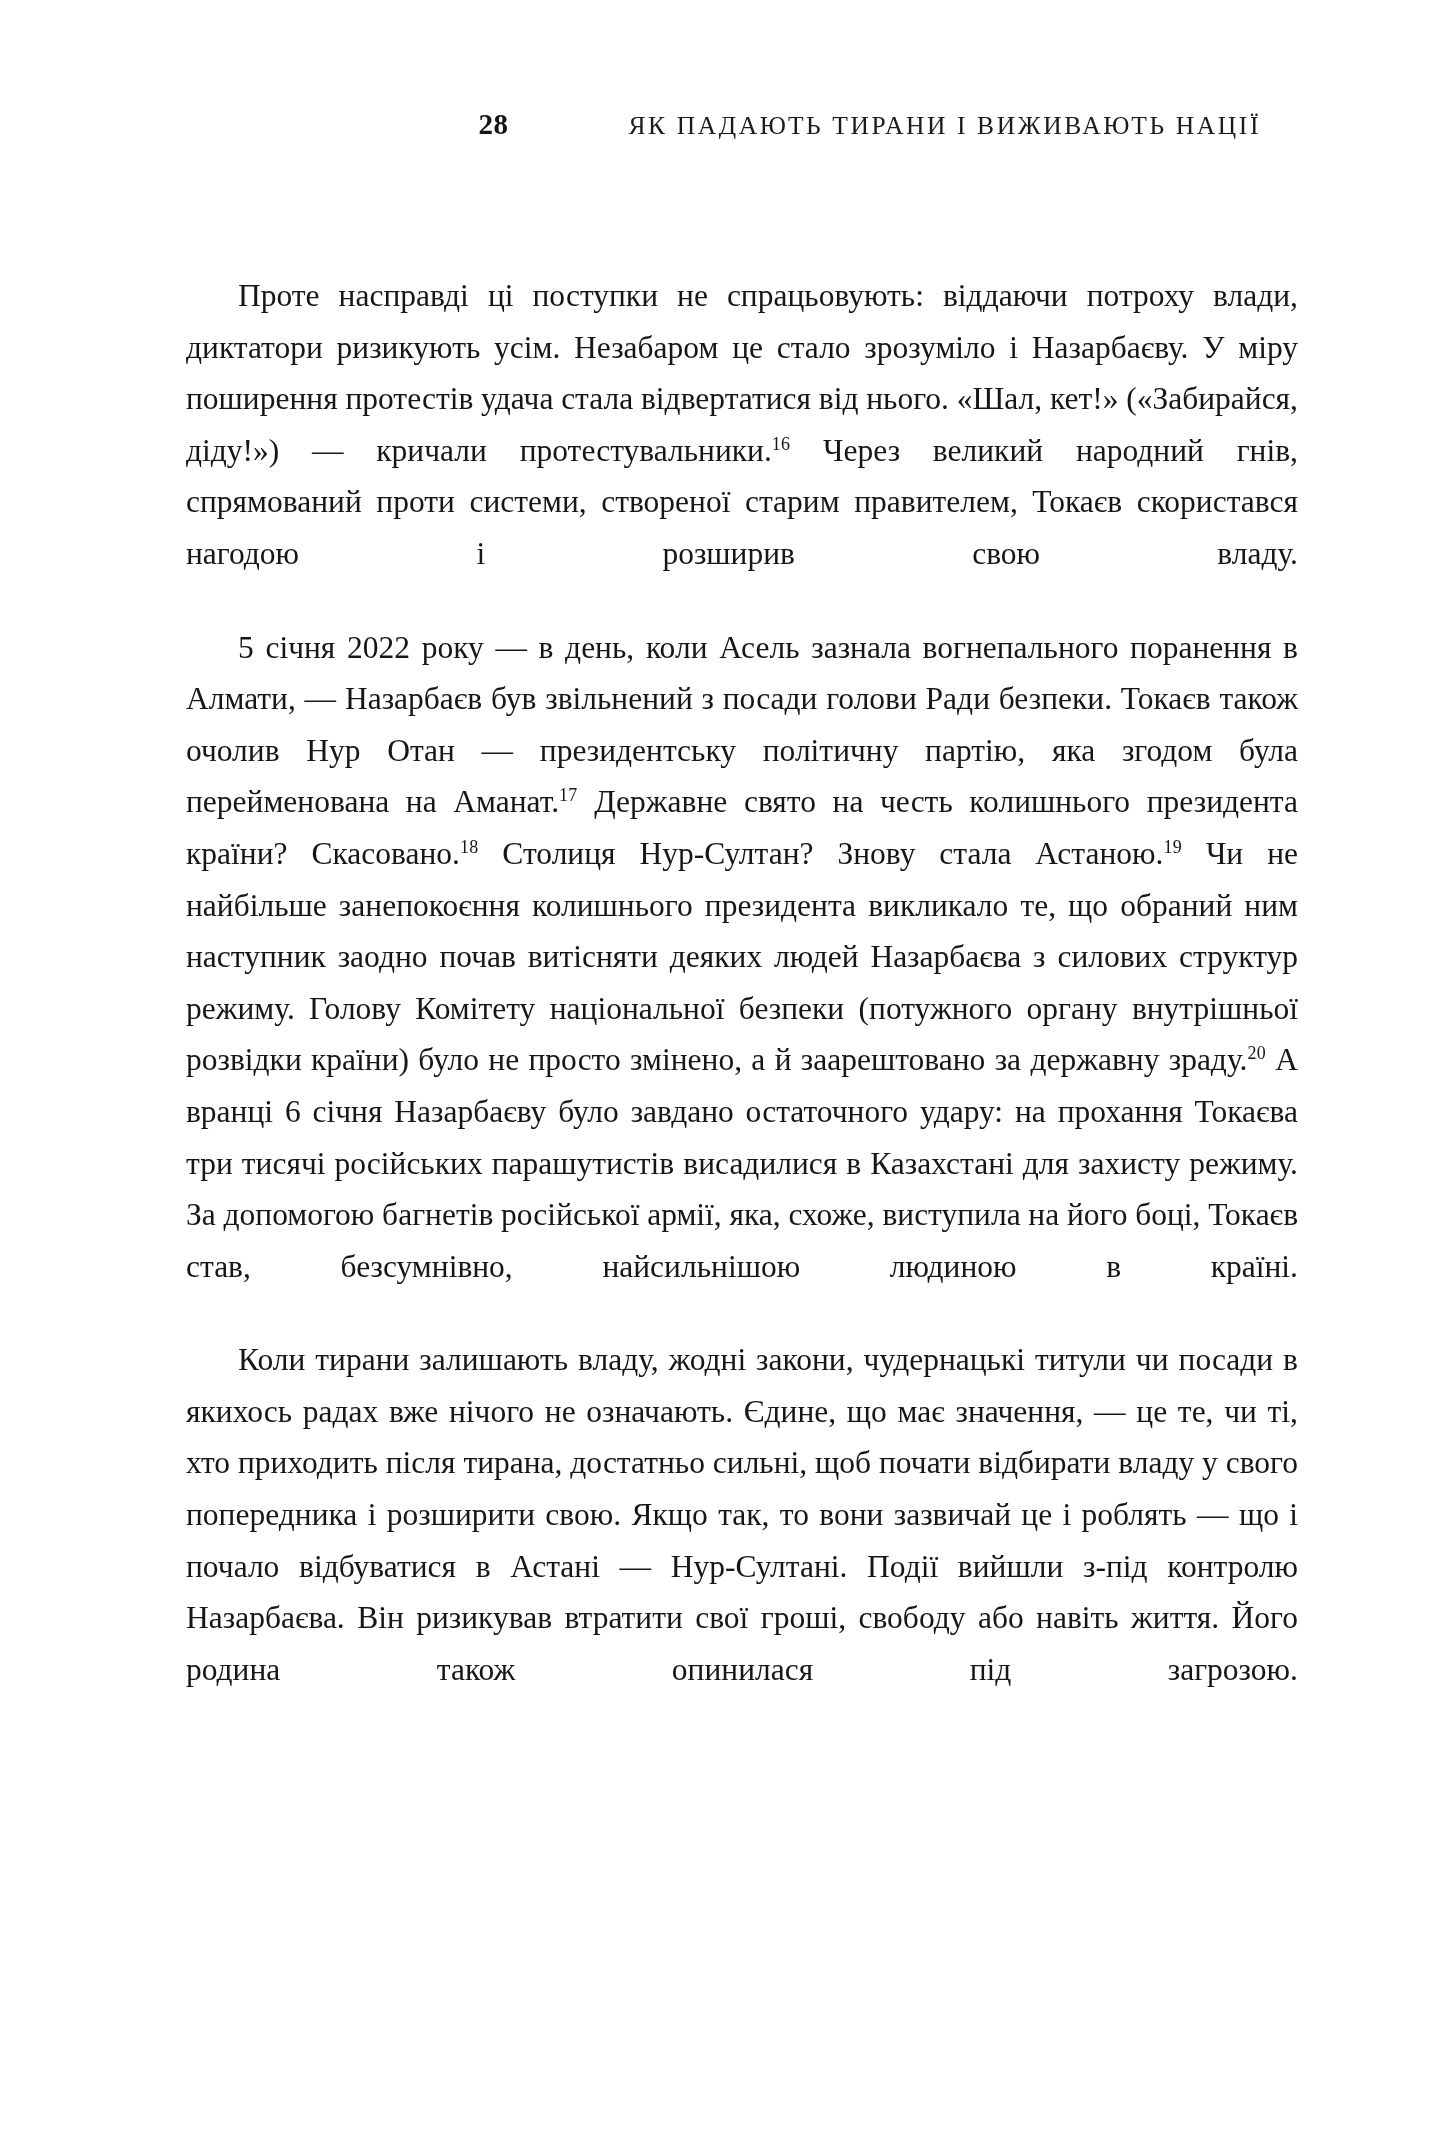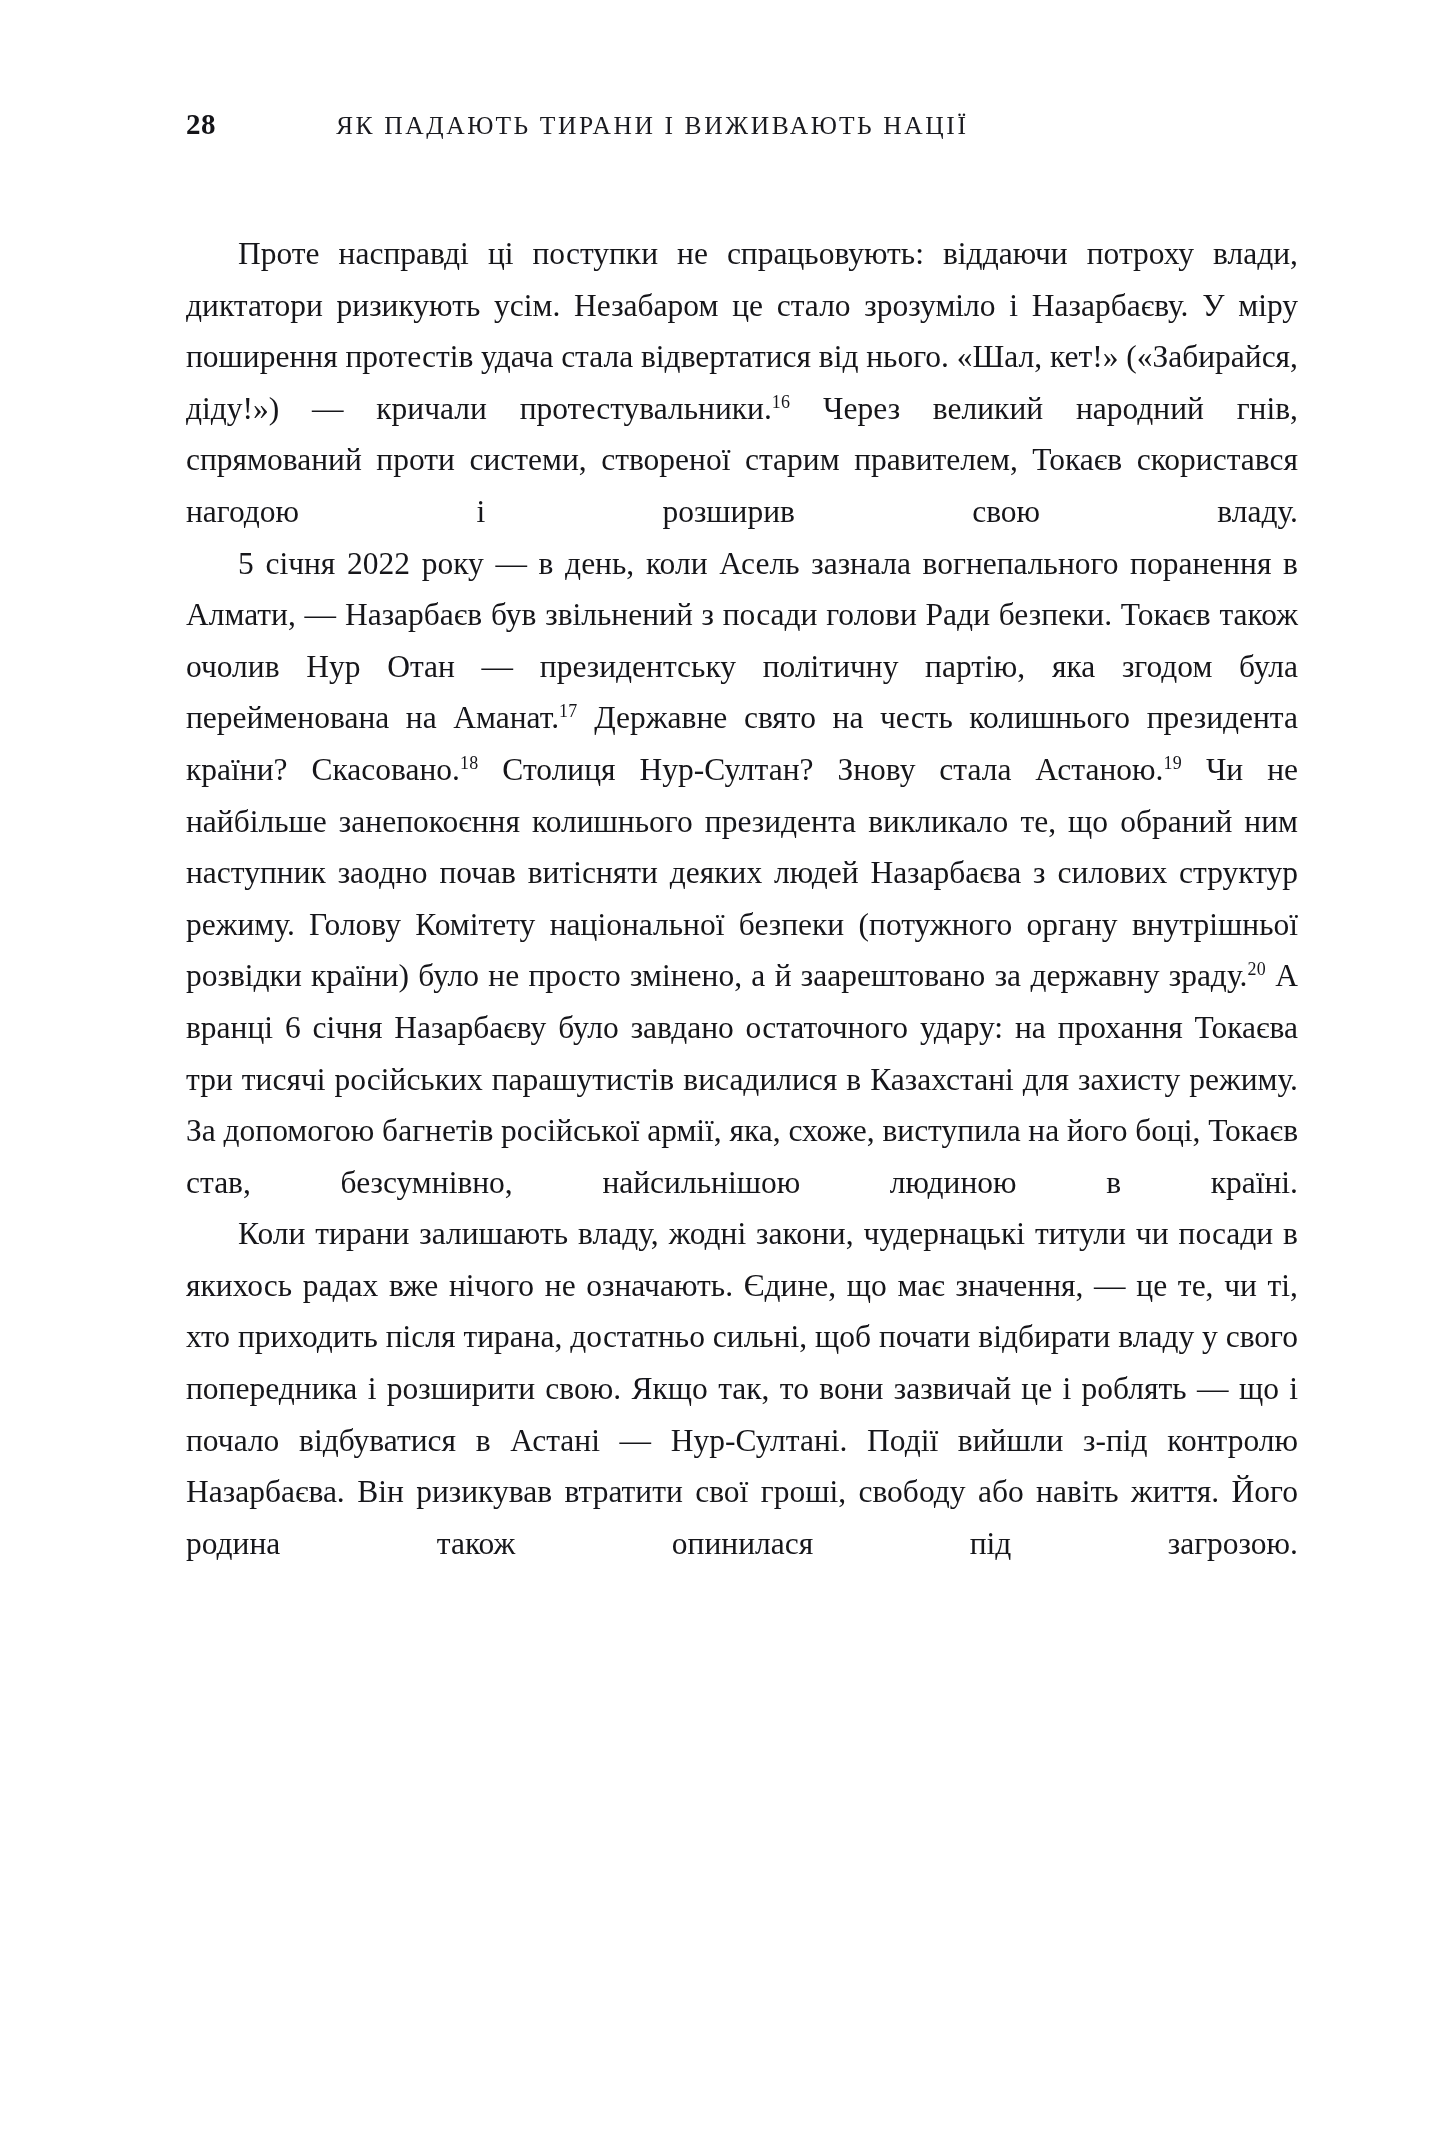--- a/index.html
+++ b/index.html
@@ -21,20 +21,21 @@
 
   
   .running-head {
     position: absolute;
     top: 108px;
     left: 186px;
     width: 1075px;
     height: 40px;
     display: flex;
     align-items: baseline;
+    justify-content: flex-end;
   }
   .folio {
     font-family: "Liberation Serif", "DejaVu Serif", serif;
     font-size: 29px;
     font-weight: 700;
     letter-spacing: 0.5px;
     color: #141418;
     width: 150px;
     flex: 0 0 150px;
   }
@@ -60,20 +61,21 @@
     line-height: 51.6px;
     text-align: justify;
     text-align-last: left;
     text-justify: inter-word;
     hyphens: manual;
     word-spacing: -0.2px;
     color: #16161a;
   }
   p.body.indent {
     text-indent: 52px;
+    margin-top: 42px;
   }
   p.body.last-justify {
     text-align-last: justify;
   }
   sup {
     font-size: 0.57em;
     line-height: 0;
     vertical-align: 0.62em;
     letter-spacing: 0.3px;
   }

